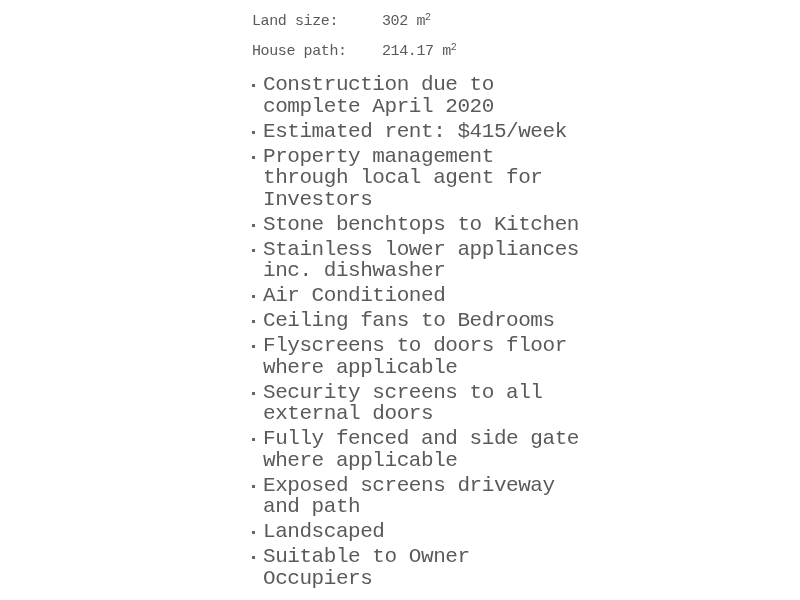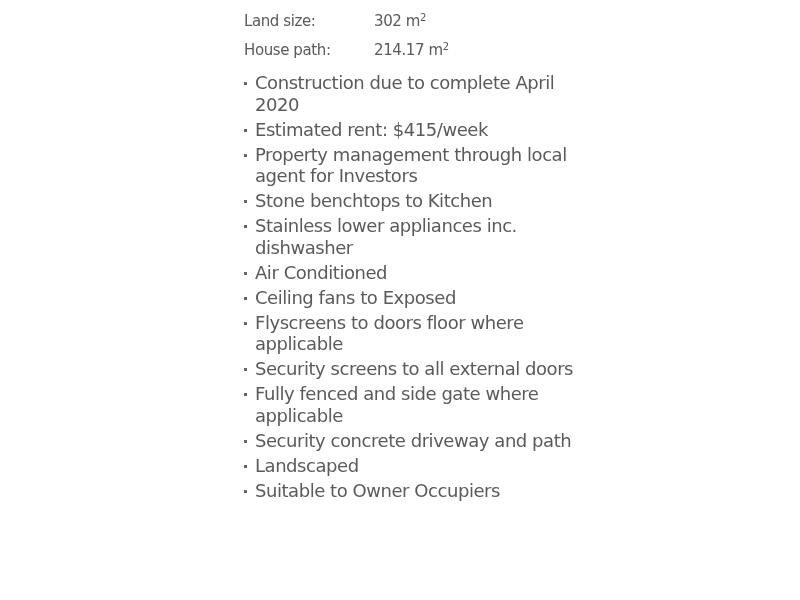--- a/index.html
+++ b/index.html
@@ -10,23 +10,24 @@
       background: #ffffff;
       overflow: hidden;
     }
     body {
       font-family: "DejaVu Sans", sans-serif;
       color: #555555;
       position: relative;
     }
     .content {
       position: absolute;
-      left: 244px;
+      left: 252px;
       top: 5px;
       width: 330px;
+      font-family: Liberation Mono, monospace;
     }
     .specs {
       display: table;
       border-collapse: collapse;
     }
     .spec-row {
       display: table-row;
     }
     .spec-label, .spec-value {
       display: table-cell;
@@ -43,21 +44,21 @@
       vertical-align: 5px;
     }
     ul.features {
       list-style: none;
       margin: 9px 0 0 0;
       padding: 0;
     }
     ul.features li {
       position: relative;
       padding-left: 11px;
-      font-size: 18px;
+      font-size: 21px;
       line-height: 21.5px;
       letter-spacing: -0.45px;
       color: #5a5a5a;
       margin-bottom: 3.5px;
       width: 320px;
     }
     ul.features li::before {
       content: "";
       position: absolute;
       left: 0;
@@ -82,21 +83,21 @@
     </div>
   </div>
 
   <ul class="features">
     <li>Construction due to complete April 2020</li>
     <li>Estimated rent: $415/week</li>
     <li>Property management through local agent for Investors</li>
     <li>Stone benchtops to Kitchen</li>
     <li>Stainless lower appliances inc. dishwasher</li>
     <li>Air Conditioned</li>
-    <li>Ceiling fans to Exposed</li>
+    <li>Ceiling fans to Bedrooms</li>
     <li>Flyscreens to doors floor where applicable</li>
     <li>Security screens to all external doors</li>
     <li>Fully fenced and side gate where applicable</li>
-    <li>Security concrete driveway and path</li>
+    <li>Exposed screens driveway and path</li>
     <li>Landscaped</li>
     <li>Suitable to Owner Occupiers</li>
   </ul>
 </div>
 
 </body></html>

